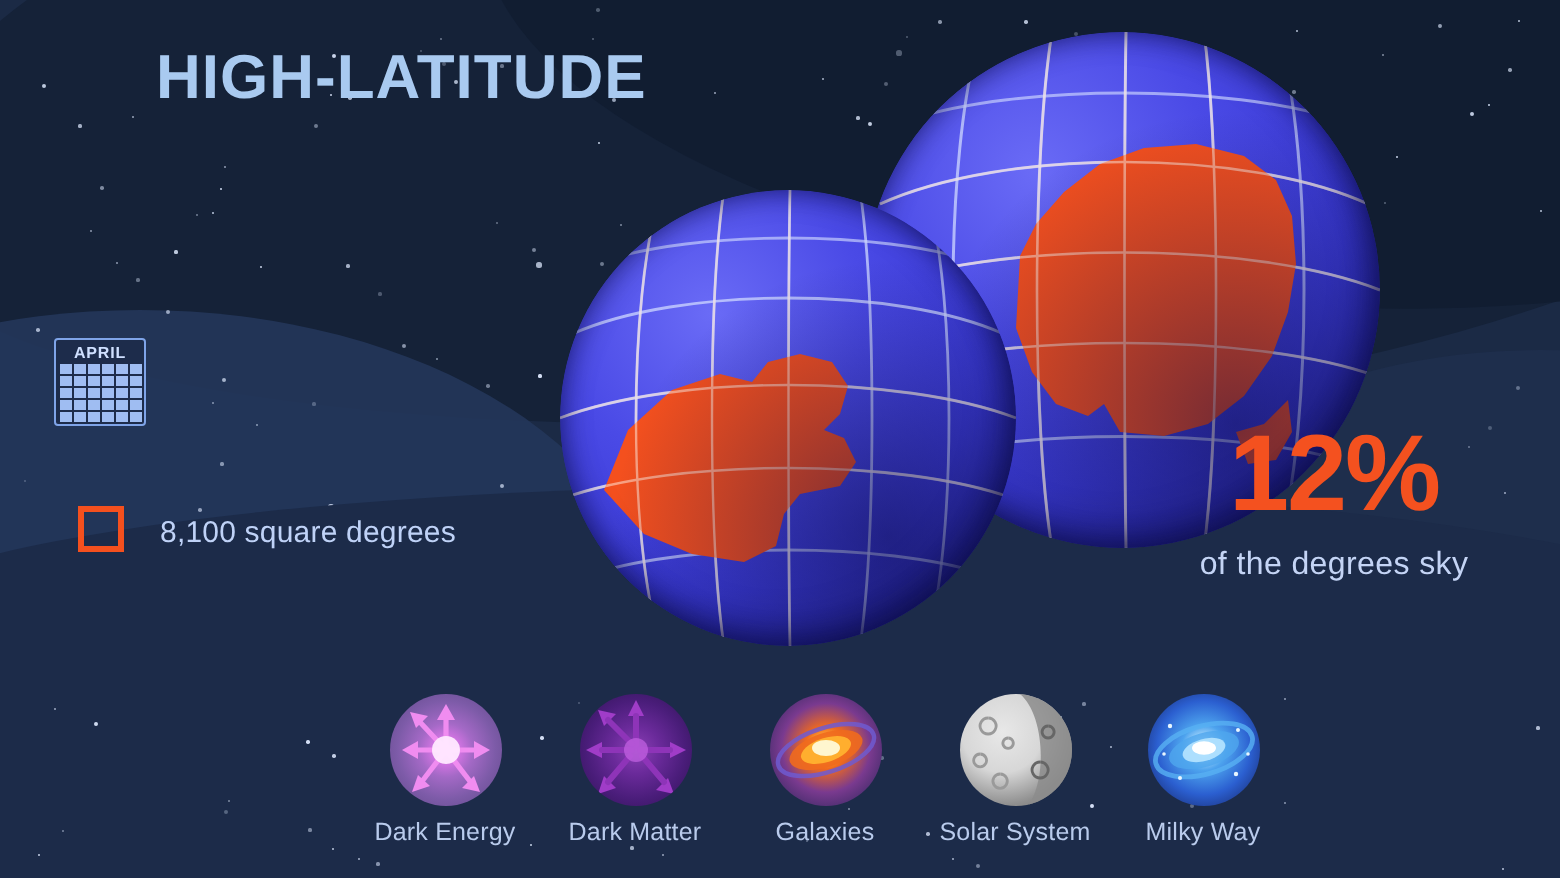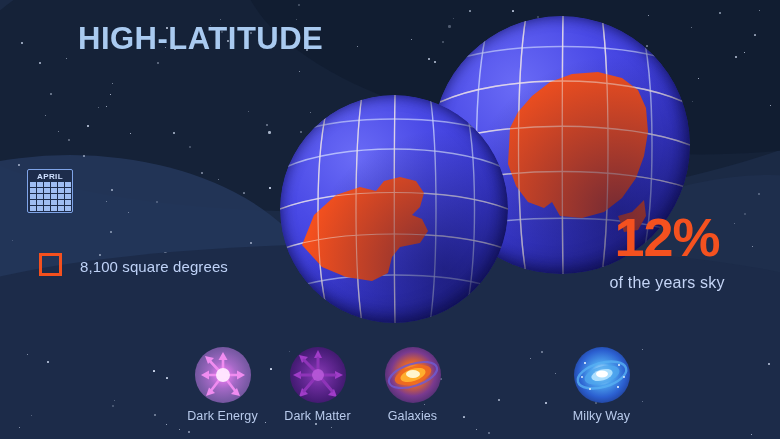--- a/index.html
+++ b/index.html
@@ -475,21 +475,21 @@
       </div>
       <div class="fact-text">
         <span class="ln">8,100 square degrees</span>
       </div>
     </div>
 
   </div>
 
   <div class="pct-block">
     <div class="pct-big">12%</div>
-    <div class="pct-l1">of the years sky</div>
+    <div class="pct-l1">of the degrees sky</div>
   </div>
 
   <div class="bottom-row">
 
     <div class="bi" style="left:270px;top:5px;">
       <div class="bi-circle c-dm">
         <svg viewBox="0 0 56 56" style="position:absolute;inset:0">
           <g fill="#a03cc8">
             <polygon points="28,3 32,11 24,11"></polygon>
               <polygon points="53,28 45,32 45,24"></polygon>
@@ -542,20 +542,38 @@
         <svg viewBox="0 0 56 56" style="position:absolute;inset:0">
           <ellipse cx="28" cy="28" rx="25" ry="11" fill="none" stroke="#6f5bd0" stroke-width="2.2" opacity=".85" transform="rotate(-18 28 28)"></ellipse>
           <ellipse cx="28" cy="28" rx="19" ry="8.5" fill="#ef6a1e" opacity=".9" transform="rotate(-18 28 28)"></ellipse>
           <ellipse cx="28" cy="28" rx="13" ry="6" fill="#ffae2e" transform="rotate(-18 28 28)"></ellipse>
           <ellipse cx="28" cy="27" rx="7" ry="4" fill="#fff6cf"></ellipse>
         </svg>
       </div>
       <div class="bi-label">Galaxies</div>
     </div>
 
+    <div class="bi" style="left:460px;top:5px;">
+      <div class="bi-circle c-ss">
+        <svg viewBox="0 0 56 56" style="position:absolute;inset:0">
+          <path d="M30 0 C42 10,44 42,34 56 L56 56 L56 0 Z" fill="#8c8c8c" opacity=".85"></path>
+          <g fill="none" stroke="#9a9a9a" stroke-width="1.4">
+            <path d="M14 12 a4 4 0 1 0 .1 0"></path>
+              <path d="M10 30 a3.2 3.2 0 1 0 .1 0"></path>
+            <path d="M20 40 a3.6 3.6 0 1 0 .1 0"></path>
+              <path d="M24 22 a2.6 2.6 0 1 0 .1 0"></path>
+          </g>
+          <g fill="none" stroke="#666" stroke-width="1.4">
+            <path d="M40 34 a4 4 0 1 0 .1 0"></path>
+              <path d="M44 16 a3 3 0 1 0 .1 0"></path>
+          </g>
+        </svg>
+      </div>
+      <div class="bi-label">Solar System</div>
+    </div>
 
     <div class="bi" style="left:554px;top:5px;">
       <div class="bi-circle c-mw">
         <svg viewBox="0 0 56 56" style="position:absolute;inset:0">
           <ellipse cx="28" cy="28" rx="25" ry="12" fill="none" stroke="#57b0f2" stroke-width="2.4" opacity=".8" transform="rotate(-16 28 28)"></ellipse>
           <ellipse cx="28" cy="28" rx="18" ry="8.5" fill="#4fa6ee" opacity=".8" transform="rotate(-16 28 28)"></ellipse>
           <ellipse cx="28" cy="28" rx="11" ry="5.5" fill="#b6e4ff" opacity=".9" transform="rotate(-16 28 28)"></ellipse>
           <ellipse cx="28" cy="27" rx="6" ry="3.4" fill="#ffffff"></ellipse>
           <g fill="#e8f6ff">
             <circle cx="11" cy="16" r="1.1"></circle>

